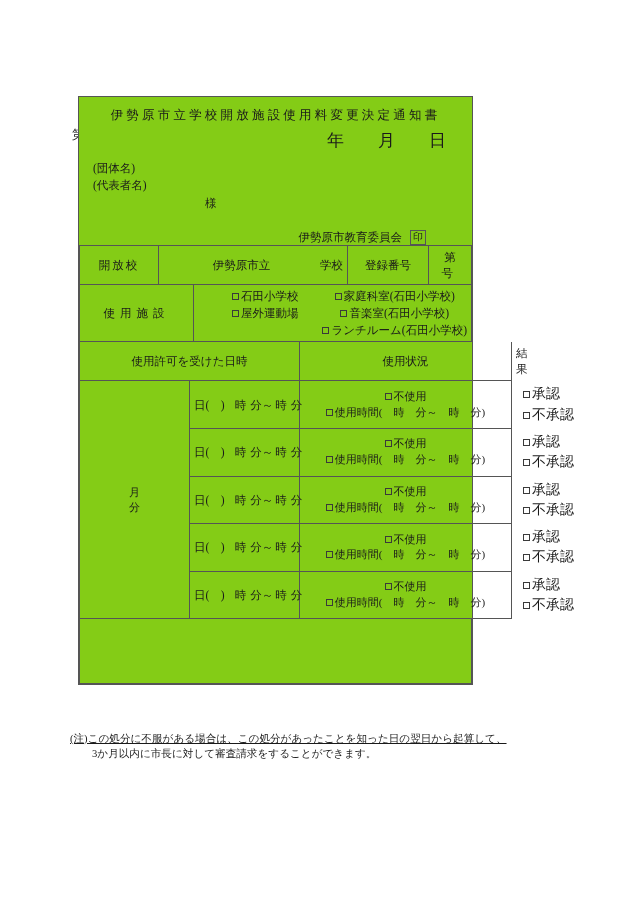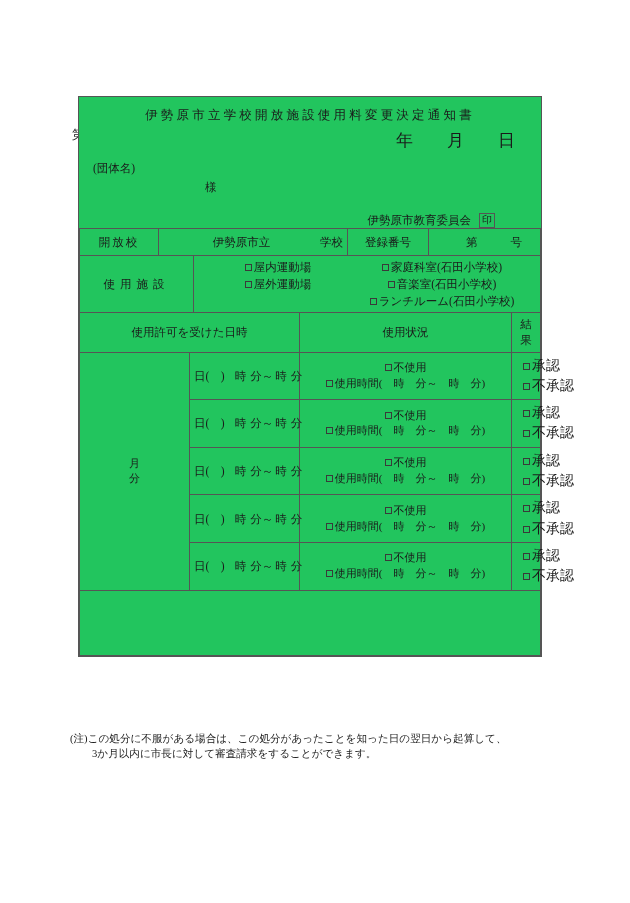--- a/index.html
+++ b/index.html
@@ -31,24 +31,24 @@
     letter-spacing: 0px;
     white-space: nowrap;
     margin-top: 48px;
   }
 
   
   .outer {
     position: absolute;
     left: 78px;
     top: 96px;
-    width: 464px;
+    width: 395px;
     border: 1px solid #555;
     box-sizing: border-box;
-    background: #22c55e;
+    background: #84cc16;
   }
 
   
   .head-zone {
     padding: 0;
     position: relative;
   }
   .doc-title {
     text-align: center;
     font-size: 12.5px;
@@ -199,21 +199,21 @@
 
   
   .footnote {
     position: absolute;
     left: 70px;
     top: 731px;
     width: 490px;
     font-size: 10.6px;
     line-height: 1.42;
   }
-  .fn-p { text-indent: 0; }
+  .fn-p { text-indent: 0; text-decoration: underline; }
   .fn-hang {
     padding-left: 22px;
     text-indent: -22px;
   }
   .fn-indent {
     padding-left: 22px;
     text-indent: 11px;
   }
 </style>
 </head>
@@ -228,20 +228,21 @@
     <div class="head-zone">
 
       <div class="doc-title">伊勢原市立学校開放施設使用料変更決定通知書</div>
 
       <div class="date-line">
         <span class="date-y">年</span><span class="date-m">月</span><span class="date-d">日</span>
       </div>
 
       <div class="addressee">
         <div>(団体名)</div>
+        <div>(代表者名)</div>
         <div class="addressee-sama">様</div>
       </div>
 
       <div class="issuer">
         <span>伊勢原市教育委員会</span><span class="seal-box">印</span>
       </div>
 
 
     </div>
 
@@ -262,21 +263,21 @@
     </tbody>
       </table>
 
     <table class="grid nt">
       <tbody>
           <tr>
         <td class="fac-label" style="width:105px">使用施設</td>
         <td class="fac-list">
           <div class="fac-cols">
             <div class="fac-col-a">
-              <label class="chk"><span class="box"></span><span>屋内運動場</span></label>
+              <label class="chk"><span class="box"></span><span>石田小学校</span></label>
               <label class="chk"><span class="box"></span><span>屋外運動場</span></label>
             </div>
             <div class="fac-col-b">
               <label class="chk"><span class="box"></span><span>家庭科室(石田小学校)</span></label>
               <label class="chk"><span class="box"></span><span>音楽室(石田小学校)</span></label>
               <label class="chk"><span class="box"></span><span>ランチルーム(石田小学校)</span></label>
             </div>
           </div>
         </td>
       </tr>

